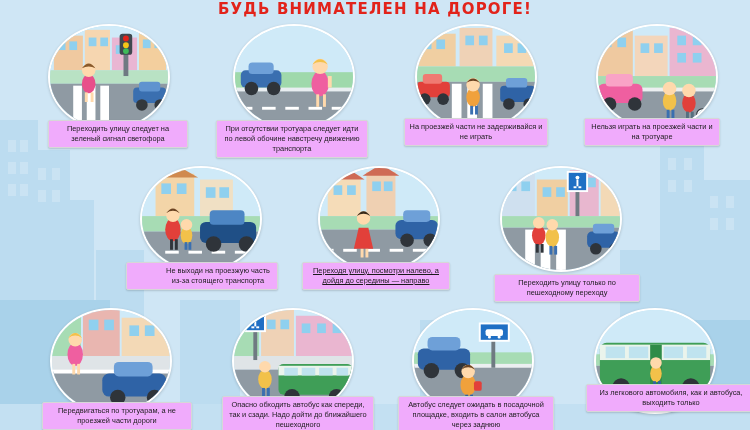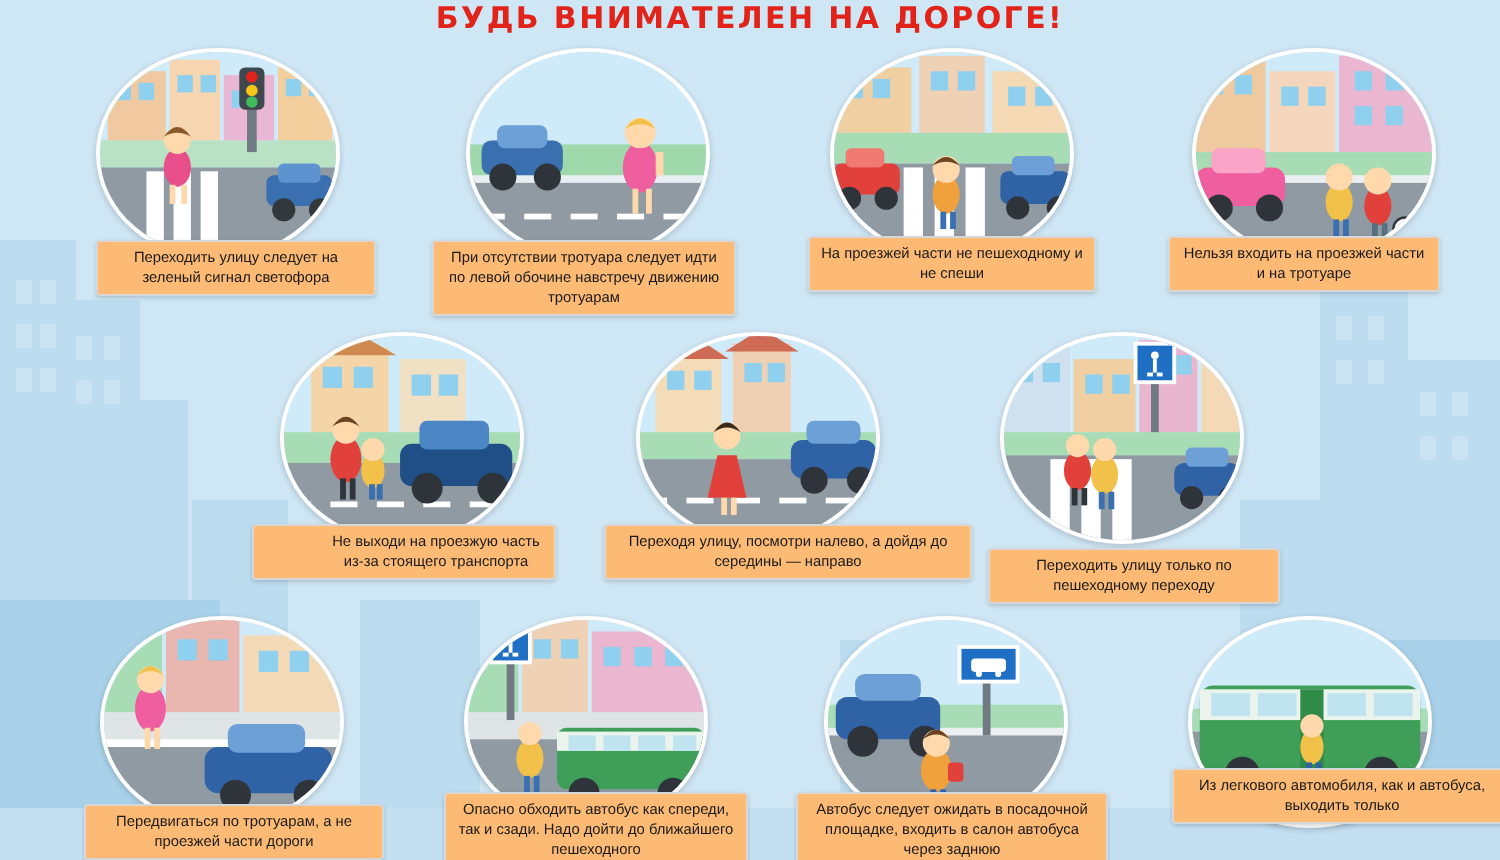--- a/index.html
+++ b/index.html
@@ -33,21 +33,21 @@
   .grid{ position:absolute; inset:0; z-index:3; }
   .tip{ position:absolute; }
   .circle{
     position:absolute; border-radius:50%;
     overflow:hidden; border:2px solid #ffffff;
     box-shadow:0 1px 3px rgba(0,0,0,.18);
     background:#bfe3f3;
   }
   .caption{
     position:absolute;
-    background:#fdba74;
+    background:#f0abfc;
     border:1px solid #d7d7d7;
     border-radius:2px;
     font-size:7.4px;
     line-height:1.35;
     color:#1b1b1b;
     text-align:center;
     padding:3px 4px;
     box-shadow:0 1px 2px rgba(0,0,0,.16);
     font-family:"Liberation Sans", sans-serif;
   }
@@ -186,21 +186,21 @@
             <circle cx="88" cy="42" r="8" fill="#ffd9ac"></circle>
             <path d="M80 40 q8 -11 16 0 q-8 -5 -16 0z" fill="#f2c14a"></path>
             <rect x="84" y="71" width="3" height="13" fill="#ffd9ac"></rect>
             <rect x="91" y="71" width="3" height="13" fill="#ffd9ac"></rect>
             <rect x="96" y="52" width="4" height="12" fill="#ffd9ac"></rect>
           </g>
       </svg>
     </div>
     <div class="caption" style="left:216px; top:120px; width:152px;">При отсутствии тротуара следует
 идти по левой обочине навстречу
-движению тротуарам</div>
+движению транспорта</div>
   </div>
 
   <div class="tip">
     <div class="circle" style="left:415px; top:24px; width:122px; height:106px;">
       <svg class="scene" viewBox="0 0 122 106" preserveAspectRatio="none">
         <rect width="122" height="106" fill="#cfeaf8"></rect>
         <rect x="0" y="8" width="40" height="34" fill="#f0cfa2"></rect>
         <rect x="44" y="2" width="34" height="40" fill="#efd2b6"></rect>
         <rect x="82" y="10" width="40" height="32" fill="#f5d9b4"></rect>
         <g fill="#8fd0ef">
@@ -236,21 +236,21 @@
         <g>
             <ellipse cx="58" cy="74" rx="7" ry="10" fill="#f0a13c"></ellipse>
             <circle cx="58" cy="61" r="7" fill="#ffd9ac"></circle>
             <path d="M51 59 q7 -9 14 0 q-7 -4 -14 0z" fill="#6b4423"></path>
             <rect x="55" y="83" width="3" height="9" fill="#3a6fb0"></rect>
             <rect x="60" y="83" width="3" height="9" fill="#3a6fb0"></rect>
           </g>
       </svg>
     </div>
     <div class="caption" style="left:404px; top:118px; width:144px;">На проезжей части
-не пешеходному и не спеши</div>
+не задерживайся и не играть</div>
   </div>
 
   <div class="tip">
     <div class="circle" style="left:596px; top:24px; width:122px; height:106px;">
       <svg class="scene" viewBox="0 0 122 106" preserveAspectRatio="none">
         <rect width="122" height="106" fill="#cfeaf8"></rect>
         <rect x="0" y="4" width="36" height="48" fill="#efc9a0"></rect>
         <rect x="38" y="10" width="34" height="42" fill="#f3d6bb"></rect>
         <rect x="74" y="2" width="48" height="50" fill="#eab6d0"></rect>
         <g fill="#8fd0ef">
@@ -282,21 +282,21 @@
           </g>
         <g>
             <ellipse cx="94" cy="80" rx="7" ry="10" fill="#e2403a"></ellipse>
             <circle cx="94" cy="67" r="7" fill="#ffd9ac"></circle>
             <rect x="91" y="89" width="3" height="8" fill="#55707f"></rect>
             <rect x="96" y="89" width="3" height="8" fill="#55707f"></rect>
           </g>
         <circle cx="108" cy="92" r="6" fill="#ffffff" stroke="#2f343a" stroke-width="1.2"></circle>
       </svg>
     </div>
-    <div class="caption" style="left:584px; top:118px; width:136px;">Нельзя входить на проезжей
+    <div class="caption" style="left:584px; top:118px; width:136px;">Нельзя играть на проезжей
 части и на тротуаре</div>
   </div>
 
   <div class="tip">
     <div class="circle" style="left:140px; top:166px; width:122px; height:106px;">
       <svg class="scene" viewBox="0 0 122 106" preserveAspectRatio="none">
         <rect width="122" height="106" fill="#cfeaf8"></rect>
         <rect x="14" y="6" width="40" height="44" fill="#f3d5a8"></rect>
         <polygon points="10,10 34,-4 58,10" fill="#d08a4f"></polygon>
         <rect x="60" y="12" width="34" height="38" fill="#f0e0c4"></rect>
@@ -375,21 +375,21 @@
 
         <g>
             <path d="M40 62 l10 0 l5 22 l-20 0 z" fill="#e2403a"></path>
             <circle cx="45" cy="52" r="7" fill="#ffd9ac"></circle>
             <path d="M38 50 q7 -10 14 0 q-7 -5 -14 0z" fill="#3a2a1a"></path>
             <rect x="42" y="84" width="3" height="9" fill="#ffd9ac"></rect>
             <rect x="47" y="84" width="3" height="9" fill="#ffd9ac"></rect>
           </g>
       </svg>
     </div>
-    <div class="caption" style="left:302px; top:262px; width:184px;">Переходя улицу, посмотри налево,
+    <div class="caption" style="left:302px; top:262px; width:148px;text-decoration:underline;">Переходя улицу, посмотри налево,
 а дойдя до середины — направо</div>
   </div>
 
   <div class="tip">
     <div class="circle" style="left:500px; top:166px; width:122px; height:106px;">
       <svg class="scene" viewBox="0 0 122 106" preserveAspectRatio="none">
         <rect width="122" height="106" fill="#cfeaf8"></rect>
         <rect x="0" y="6" width="34" height="44" fill="#cfe0ef"></rect>
         <rect x="36" y="12" width="32" height="38" fill="#f0cfa2"></rect>
         <rect x="70" y="2" width="30" height="48" fill="#e8b7cf"></rect>

